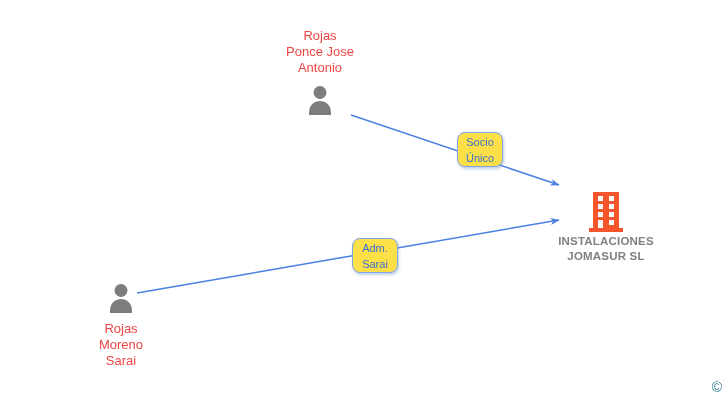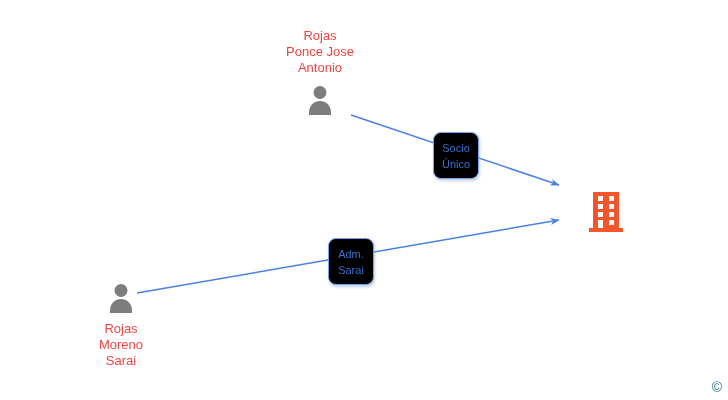--- a/index.html
+++ b/index.html
@@ -30,33 +30,34 @@
     font-size: 11.5px;
     font-weight: bold;
     line-height: 15px;
     letter-spacing: 0.2px;
   }
 
   .edge-label {
     position: absolute;
     box-sizing: border-box;
     width: 46px;
-    height: 47px;
+    height: 35px;
     display: flex;
     align-items: center;
     justify-content: center;
     text-align: center;
     white-space: pre-line;
-    background: #000000;
+    background: #fde047;
     border: 1px solid #7ba3e8;
     border-radius: 8px;
     color: #3b6fd0;
     font-size: 11px;
     line-height: 16px;
     box-shadow: 1px 1.5px 3px rgba(120, 150, 200, 0.45);
+    margin-left: 24px;
   }
   .edge-label-socio { left: 433px; top: 132px; }
   .edge-label-adm   { left: 328px; top: 238px; }
 
   .brand {
     position: absolute;
     right: 6px;
     bottom: 5px;
     display: flex;
     align-items: baseline;
@@ -113,20 +114,22 @@
       <rect x="1" y="36" width="34" height="4" fill="#f4552a"></rect>
       <rect x="10" y="4" width="5" height="5" fill="#ffffff"></rect>
       <rect x="21" y="4" width="5" height="5" fill="#ffffff"></rect>
       <rect x="10" y="12" width="5" height="5" fill="#ffffff"></rect>
       <rect x="21" y="12" width="5" height="5" fill="#ffffff"></rect>
       <rect x="10" y="20" width="5" height="5" fill="#ffffff"></rect>
       <rect x="21" y="20" width="5" height="5" fill="#ffffff"></rect>
       <rect x="10" y="28" width="5" height="8" fill="#ffffff"></rect>
       <rect x="21" y="28" width="5" height="5" fill="#ffffff"></rect>
     </svg>
+    <div class="company-name">INSTALACIONES
+JOMASUR SL</div>
   </div>
 
   <div class="edge-label edge-label-socio">Socio
 Único</div>
 
   <div class="edge-label edge-label-adm">Adm.
 Sarai</div>
 
   <div class="brand">
     <span class="brand-copy">©</span>

